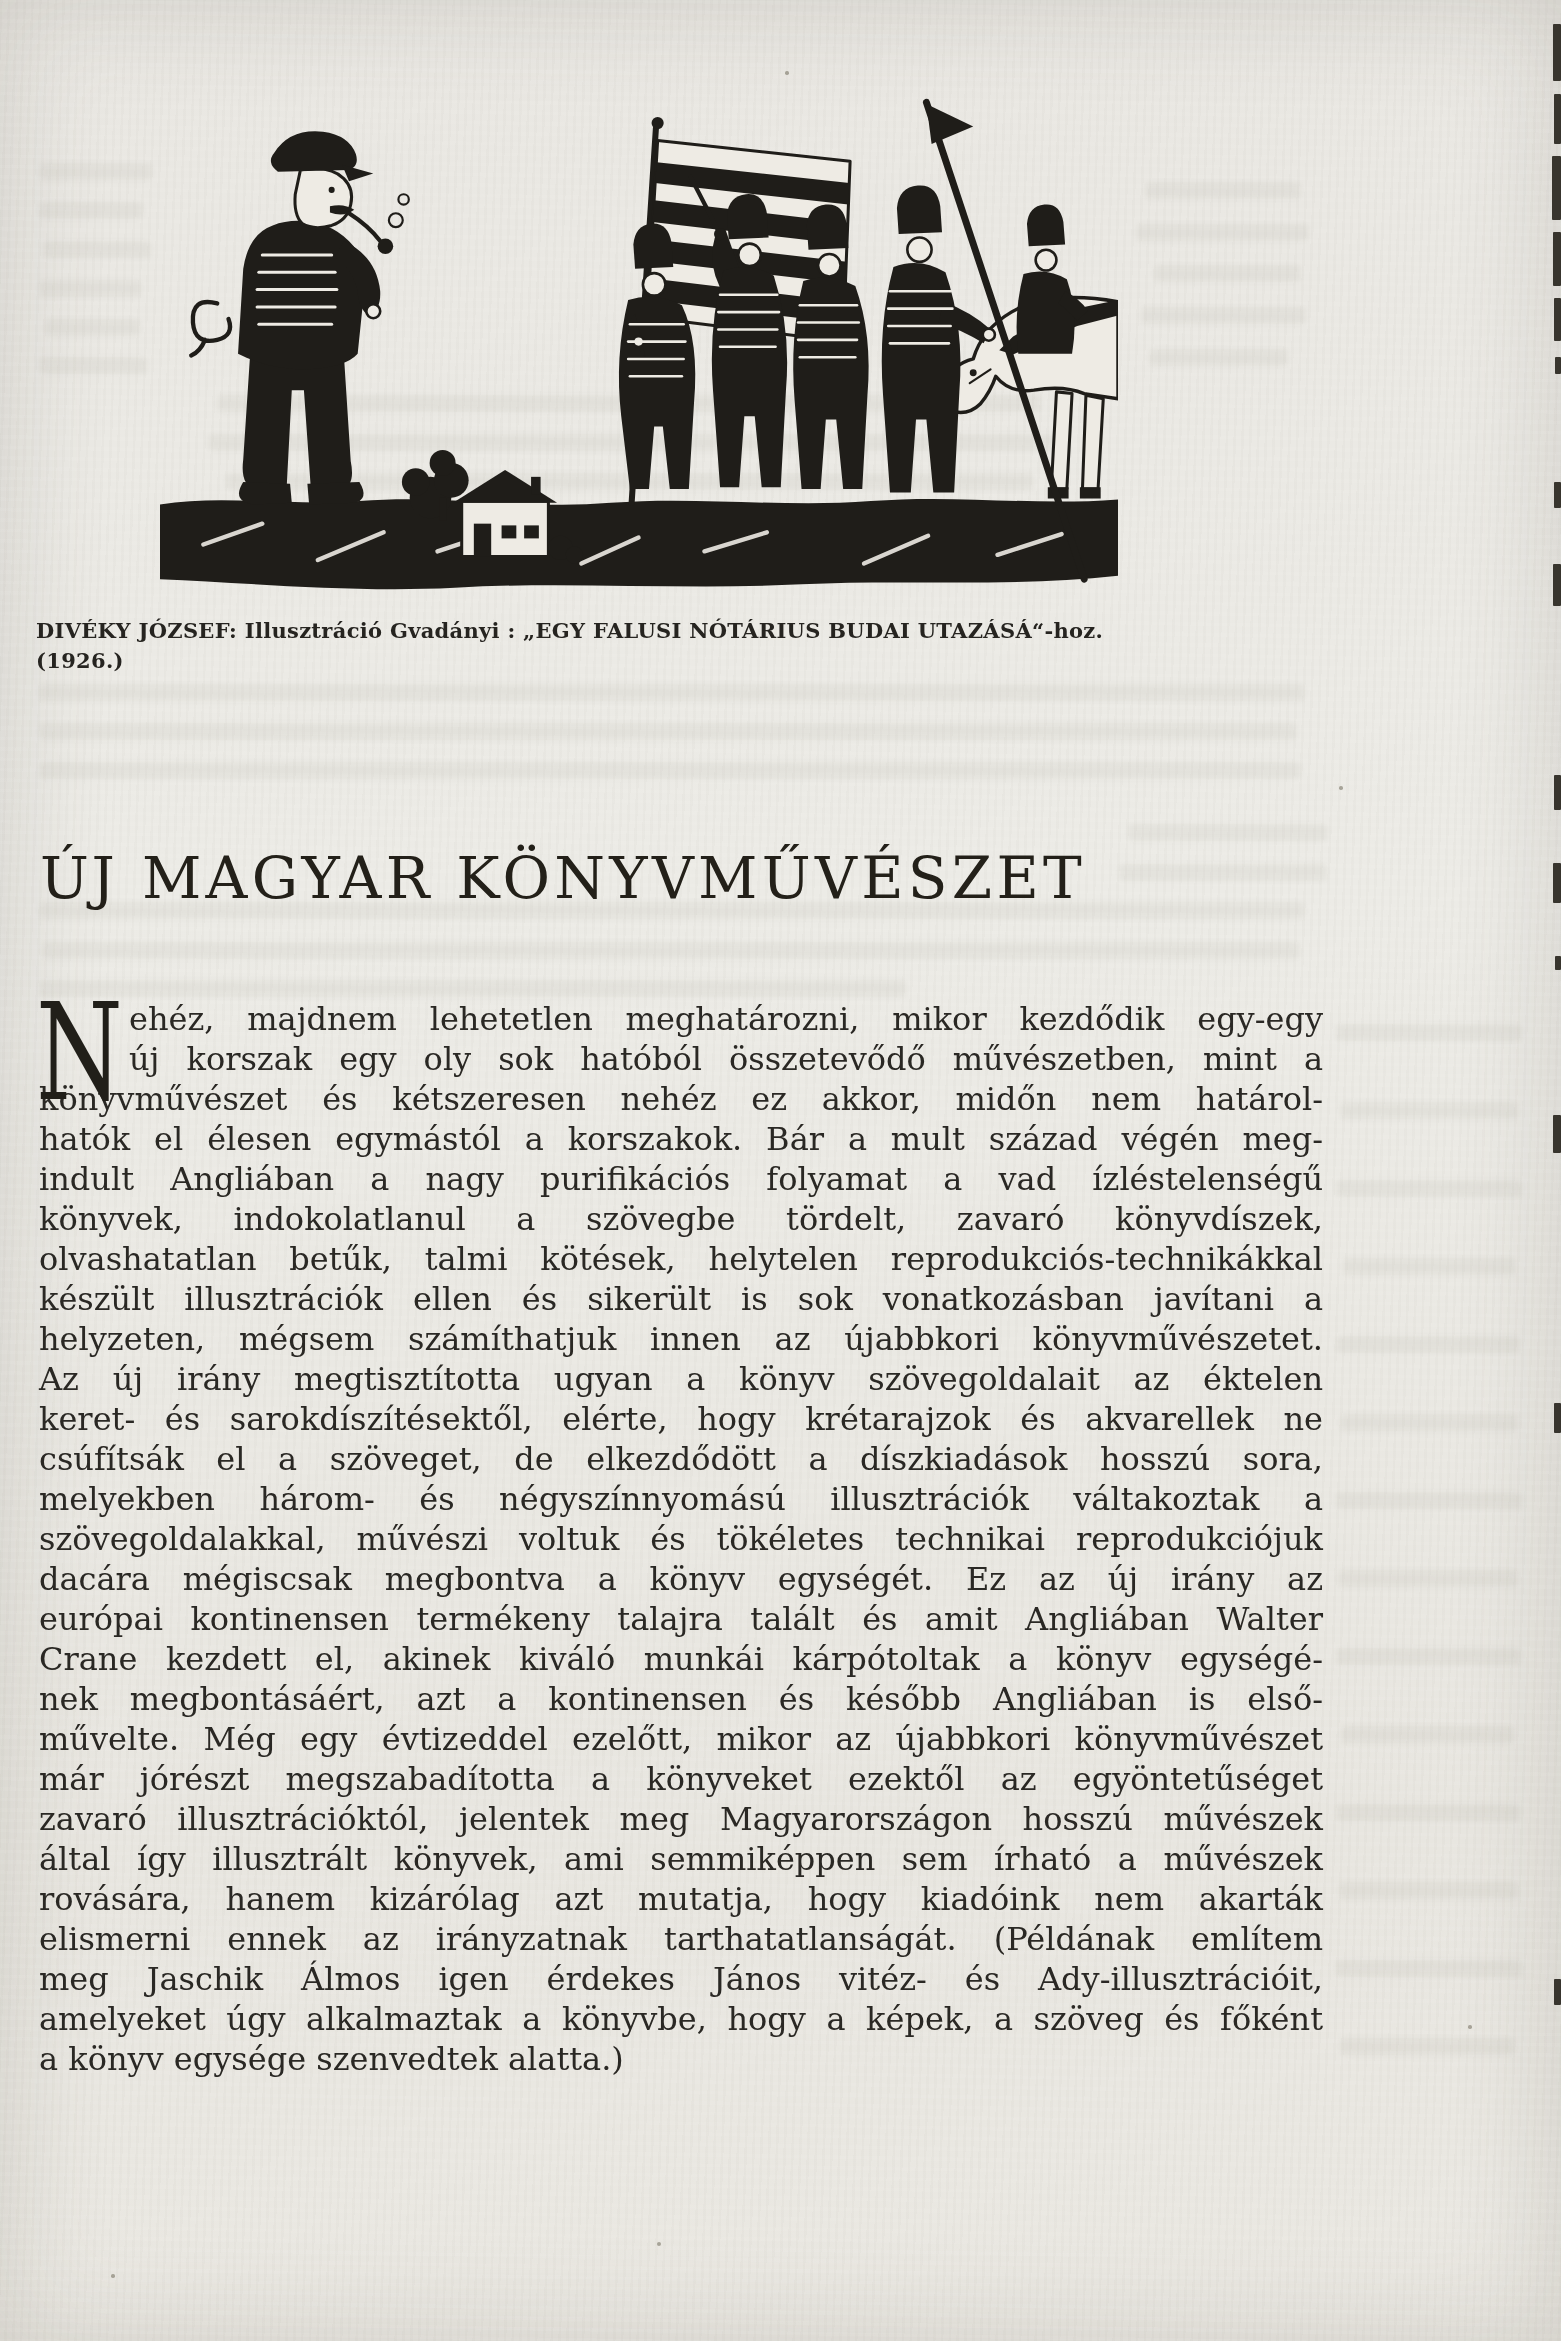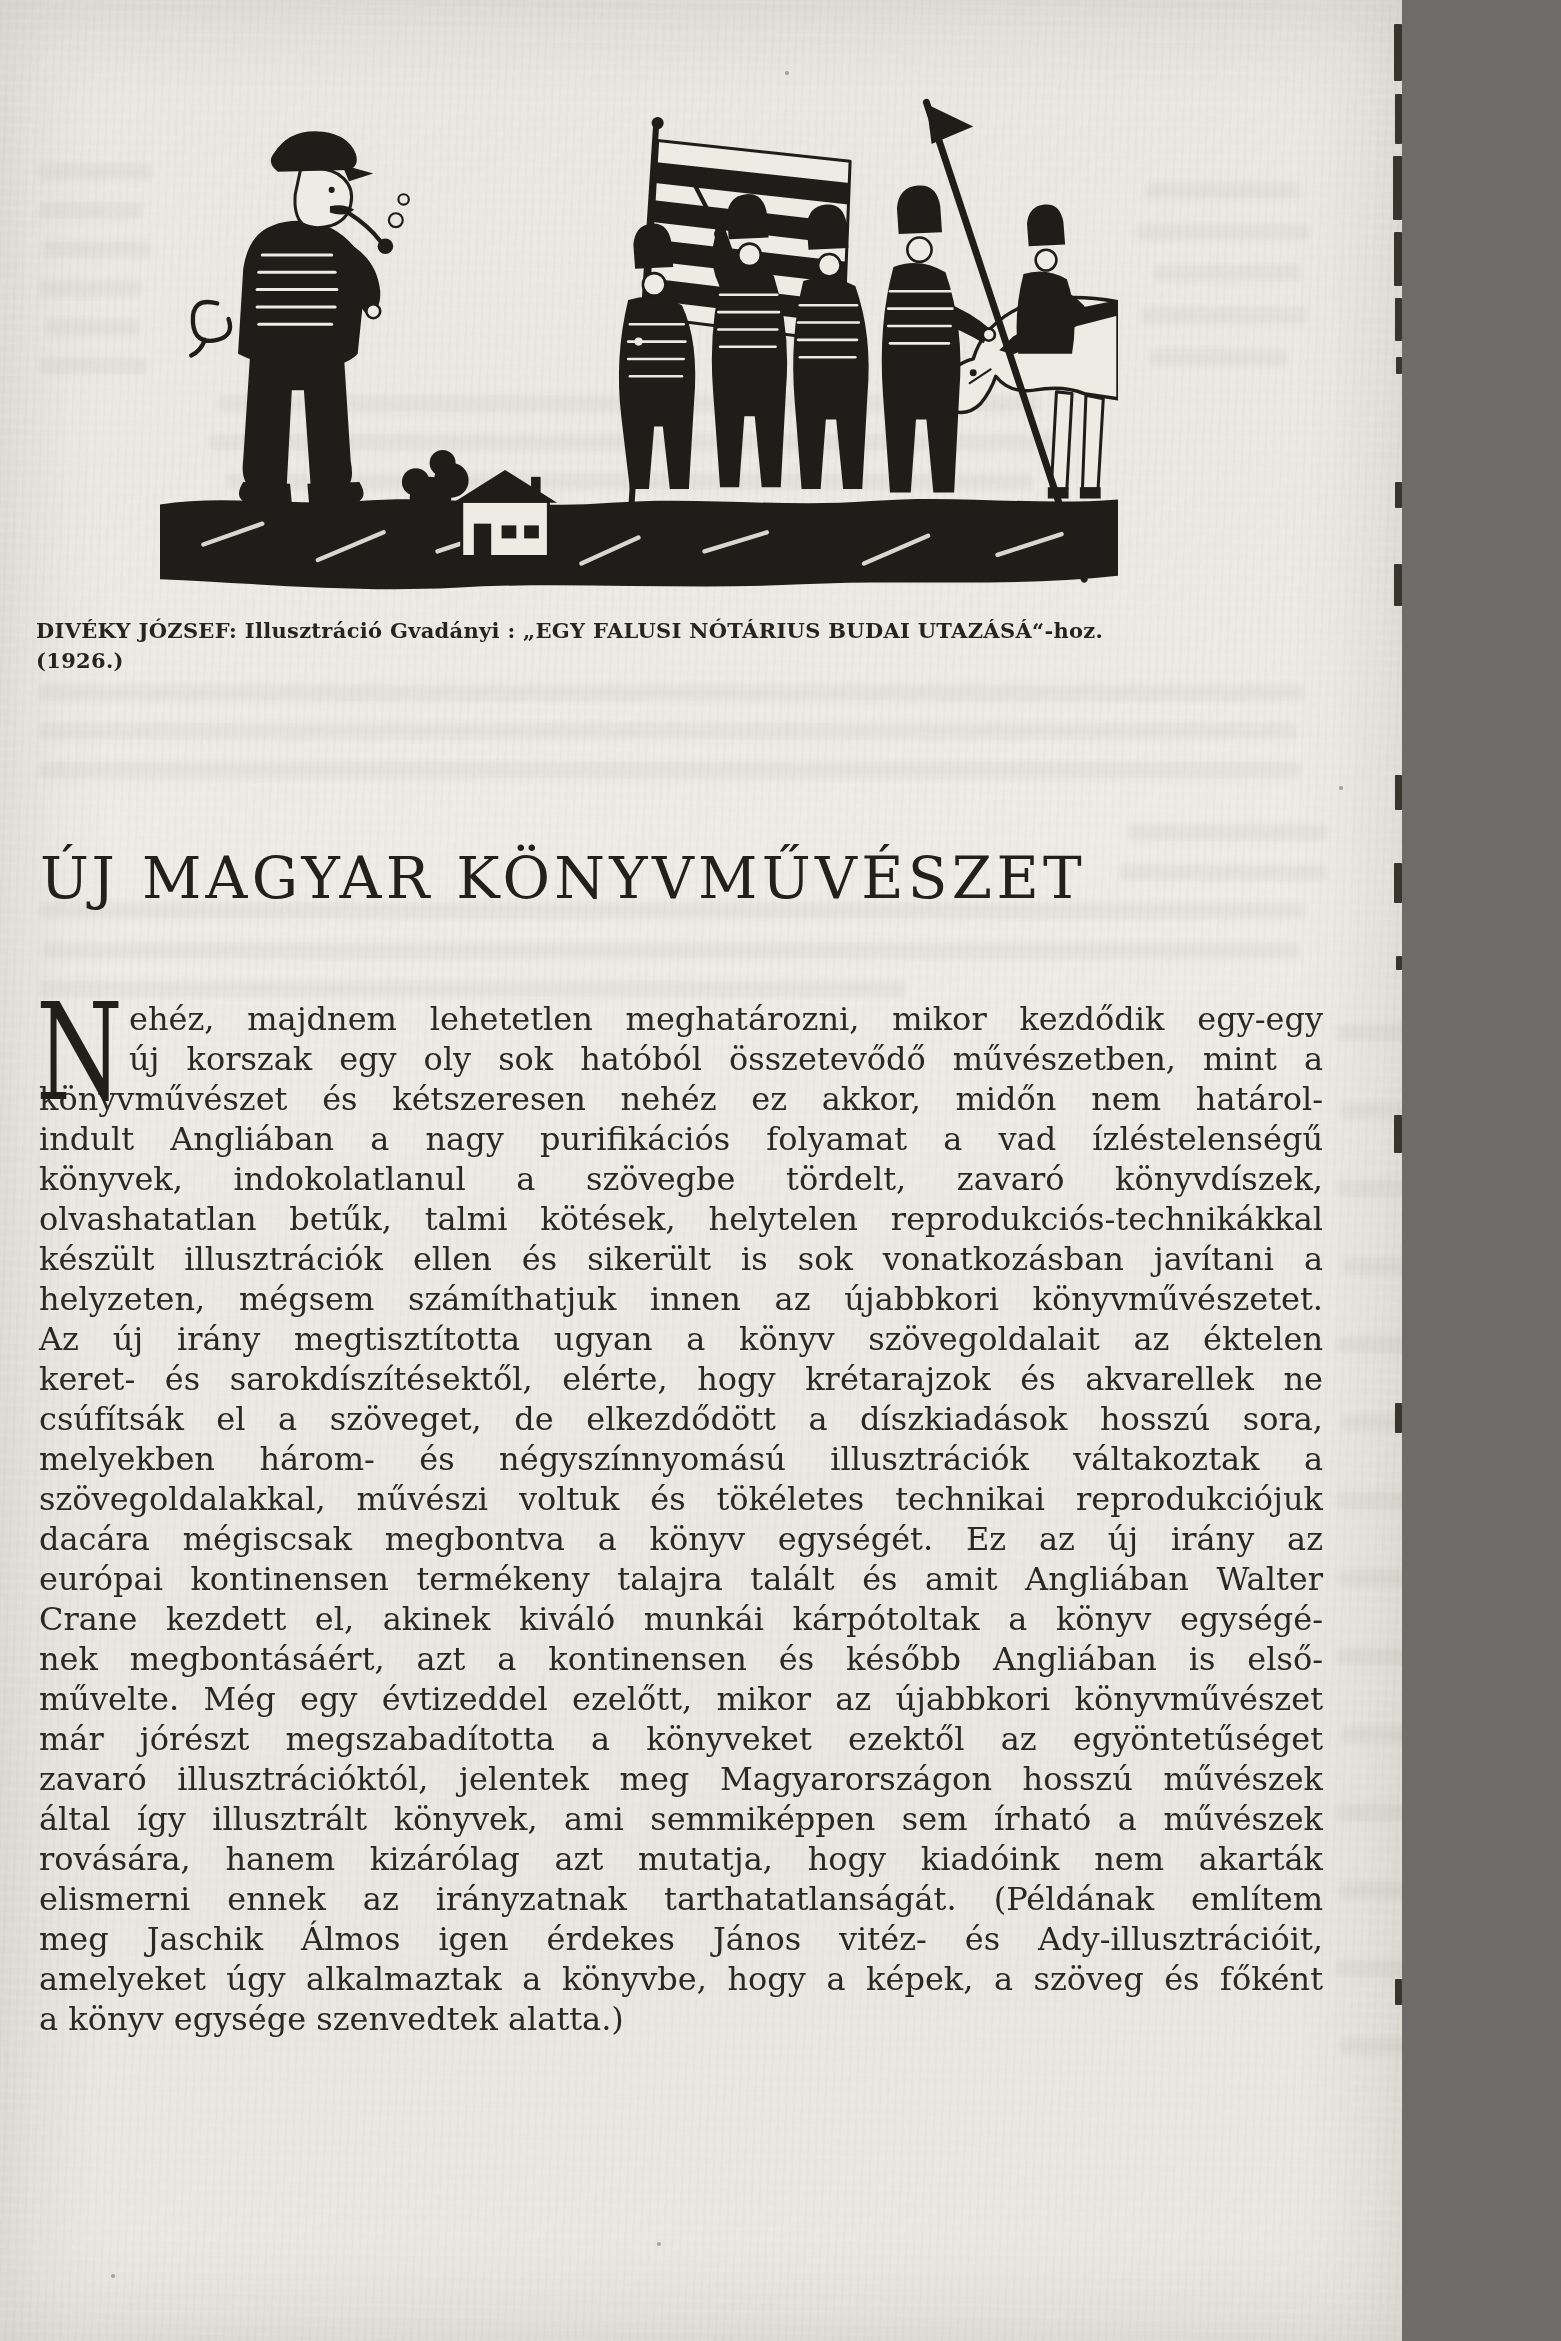--- a/index.html
+++ b/index.html
@@ -3,21 +3,21 @@
 <meta charset="utf-8">
 <style>
   :root{
     --paper:#eae8e3;
     --ink:#1f1d19;
     --text:#2a2824;
   }
   html,body{margin:0;padding:0;background:#6e6c68;}
   .page{
     position:relative;
-    width:1402px;height:2342px;
+    width:1561px;height:2342px;
     background:linear-gradient(180deg,#e9e7e2 0%,#ecebe6 38%,#e8e6e0 78%,#eae8e2 100%);
     overflow:hidden;
     font-family:"DejaVu Serif","Liberation Serif",serif;
     box-shadow:inset 0 0 104px rgba(90,85,70,.18);
   }
   
   .page::before{
     content:"";position:absolute;inset:0;pointer-events:none;
     background:
       repeating-linear-gradient(92deg, rgba(120,114,98,.03) 0 2.6px, rgba(0,0,0,0) 2.6px 7.8px),
@@ -241,20 +241,21 @@
   </div>
 
   <h1 class="title">ÚJ MAGYAR KÖNYVMŰVÉSZET</h1>
 
   <div class="body-block">
     <span class="dropcap">N</span>
     <div id="body-lines">
         <div class="bline indent">ehéz, majdnem lehetetlen meghatározni, mikor kezdődik egy-egy</div>
         <div class="bline indent">új korszak egy oly sok hatóból összetevődő művészetben, mint a</div>
         <div class="bline">könyvművészet és kétszeresen nehéz ez akkor, midőn nem határol-</div>
+        <div class="bline">hatók el élesen egymástól a korszakok. Bár a mult század végén meg-</div>
         <div class="bline">indult Angliában a nagy purifikációs folyamat a vad ízléstelenségű</div>
         <div class="bline">könyvek, indokolatlanul a szövegbe tördelt, zavaró könyvdíszek,</div>
         <div class="bline">olvashatatlan betűk, talmi kötések, helytelen reprodukciós-technikákkal</div>
         <div class="bline">készült illusztrációk ellen és sikerült is sok vonatkozásban javítani a</div>
         <div class="bline">helyzeten, mégsem számíthatjuk innen az újabbkori könyvművészetet.</div>
         <div class="bline">Az új irány megtisztította ugyan a könyv szövegoldalait az éktelen</div>
         <div class="bline">keret- és sarokdíszítésektől, elérte, hogy krétarajzok és akvarellek ne</div>
         <div class="bline">csúfítsák el a szöveget, de elkezdődött a díszkiadások hosszú sora,</div>
         <div class="bline">melyekben három- és négyszínnyomású illusztrációk váltakoztak a</div>
         <div class="bline">szövegoldalakkal, művészi voltuk és tökéletes technikai reprodukciójuk</div>

